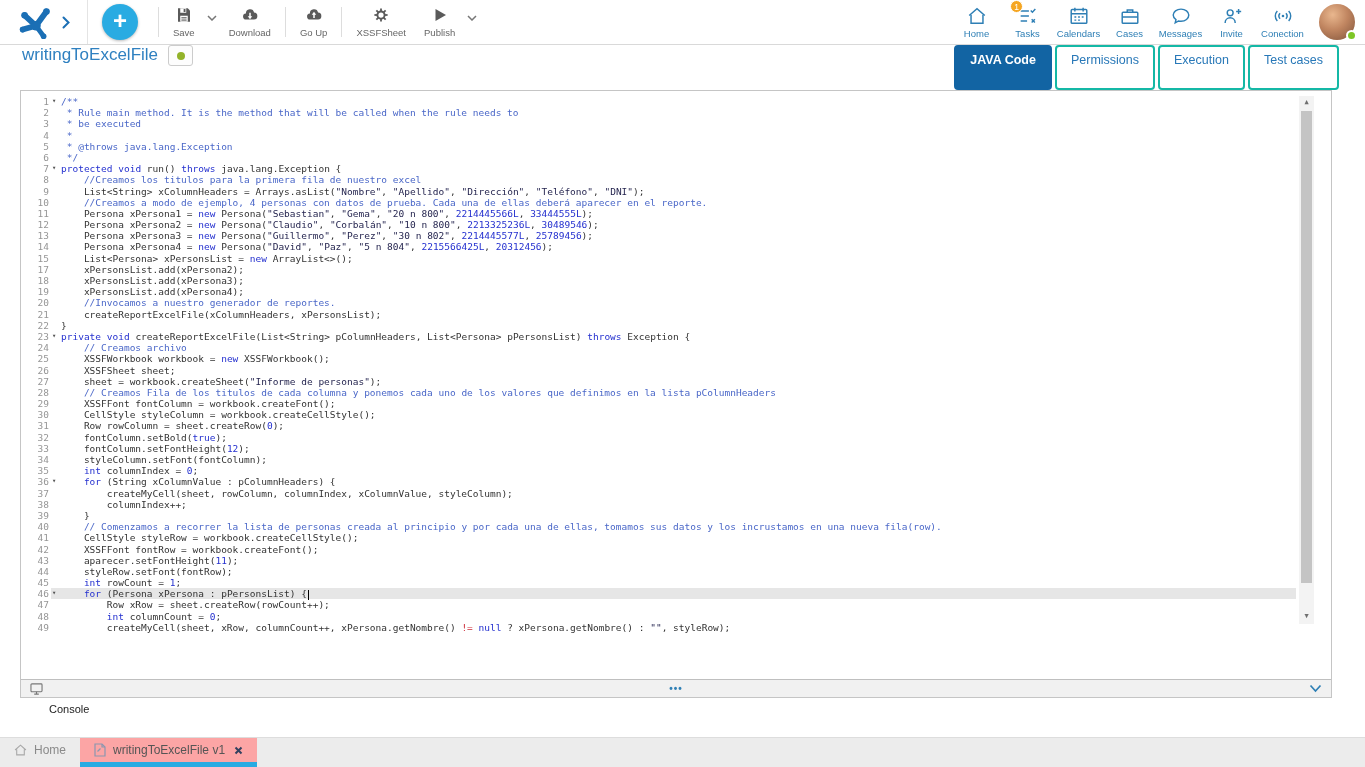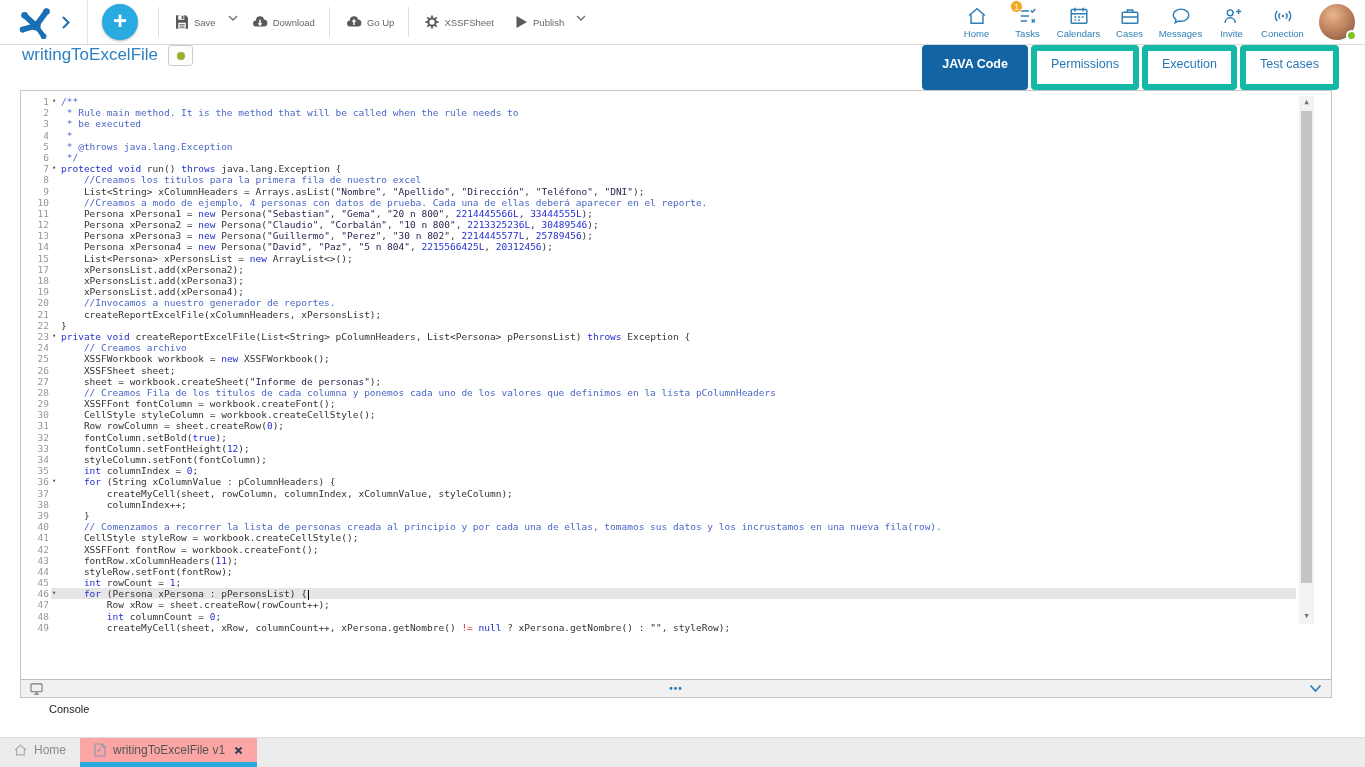--- a/index.html
+++ b/index.html
@@ -12,21 +12,21 @@
   
   .topbar { height:45px; background:#fff; border-bottom:1px solid #d9d9d9;
             display:flex; align-items:center; }
   .logo-zone { width:88px; height:100%; display:flex; align-items:center;
                justify-content:center; gap:7px; border-right:1px solid #e4e4e4; }
   .plus-btn { width:36px; height:36px; border-radius:50%; background:#29abe2;
               color:#fff; display:flex; align-items:center; justify-content:center;
               font-size:24px; font-weight:bold; margin:0 15px 0 14px;
               box-shadow:0 1px 3px rgba(0,0,0,.28); cursor:pointer; line-height:1; padding-bottom:2px;}
   .tb-div { width:1px; height:30px; background:#ddd; margin:0 5px; }
-  .tb-btn { display:flex; flex-direction:row; align-items:center; justify-content:center;
+  .tb-btn { display:flex; flex-direction:column; align-items:center; justify-content:center;
             padding:0 9px; height:32px; gap:3px; cursor:pointer; }
   .tb-btn .lbl { font-size:9.5px; color:#666; white-space:nowrap; }
   .tb-caret { padding:0 3px; margin-top:-8px; cursor:pointer; }
   .tb-right { margin-left:auto; display:flex; align-items:center; padding-right:10px; gap:2px; }
   .nav-item { display:flex; flex-direction:column; align-items:center; width:49px;
               gap:1px; position:relative; cursor:pointer; }
   .nav-item .lbl { font-size:9.5px; color:#2e7fb5; white-space:nowrap; }
   .badge { position:absolute; top:-5px; left:7px; min-width:13px; height:13px;
            border-radius:50%; background:#f5a623; color:#fff; font-size:8.5px;
            display:flex; align-items:center; justify-content:center; border:1px solid #fff; }
@@ -37,21 +37,21 @@
                 border-radius:50%; background:#7ec627; border:2px solid #fff; }
 
   
   .header-row { height:45px; display:flex; padding:0 26px 0 22px; }
   .page-title { font-size:17px; color:#2f80c0; }
   .status-btn { margin-left:10px; width:25px; height:21px; border:1px solid #ccc;
                 border-radius:3px; background:#fdfdfd; display:flex; align-items:center;
                 justify-content:center; cursor:pointer; }
   .status-btn .dot { width:8px; height:8px; border-radius:50%; background:#93b32a; }
   .tab-group { margin-left:auto; display:flex; gap:3px; }
-  .htab { font-size:12.5px; padding:6px 14px; border-radius:4px; border:6px solid #14b8a6;
+  .htab { font-size:12.5px; padding:6px 14px; border-radius:4px; border:2px solid #14b8a6;
           background:#fff; color:#2878b8; cursor:pointer; white-space:nowrap; }
   .htab.active { background:#1264a3; border-color:#1264a3; color:#fff; font-weight:bold; }
 
   
   .panel { position:absolute; left:20px; top:90px; width:1312px; height:608px;
            border:1px solid #c5c5c5; background:#fff; display:flex; flex-direction:column; }
   .code-area { flex:1; position:relative; padding-top:5px; overflow:hidden;
                font-family:"DejaVu Sans Mono", monospace; font-size:9.5px; line-height:11.2px; }
   .cl { position:relative; height:11.2px; white-space:pre; cursor:text; }
   .cl.active { background:linear-gradient(90deg, transparent 0px, transparent 30px,
@@ -326,21 +326,21 @@
         <div class="cl"><span class="ln">33</span><span class="ct"><span class="tk-p">    fontColumn.setFontHeight(</span><span class="tk-n">12</span><span class="tk-p">);</span></span></div>
         <div class="cl"><span class="ln">34</span><span class="ct"><span class="tk-p">    styleColumn.setFont(fontColumn);</span></span></div>
         <div class="cl"><span class="ln">35</span><span class="ct"><span class="tk-p">    </span><span class="tk-k">int</span><span class="tk-p"> columnIndex = </span><span class="tk-n">0</span><span class="tk-p">;</span></span></div>
         <div class="cl"><span class="ln">36</span><span class="fold">▾</span><span class="ct"><span class="tk-p">    </span><span class="tk-k">for</span><span class="tk-p"> (String xColumnValue : pColumnHeaders) {</span></span></div>
         <div class="cl"><span class="ln">37</span><span class="ct"><span class="tk-p">        createMyCell(sheet, rowColumn, columnIndex, xColumnValue, styleColumn);</span></span></div>
         <div class="cl"><span class="ln">38</span><span class="ct"><span class="tk-p">        columnIndex++;</span></span></div>
         <div class="cl"><span class="ln">39</span><span class="ct"><span class="tk-p">    }</span></span></div>
         <div class="cl"><span class="ln">40</span><span class="ct"><span class="tk-p">    </span><span class="tk-c">// Comenzamos a recorrer la lista de personas creada al principio y por cada una de ellas, tomamos sus datos y los incrustamos en una nueva fila(row).</span></span></div>
         <div class="cl"><span class="ln">41</span><span class="ct"><span class="tk-p">    CellStyle styleRow = workbook.createCellStyle();</span></span></div>
         <div class="cl"><span class="ln">42</span><span class="ct"><span class="tk-p">    XSSFFont fontRow = workbook.createFont();</span></span></div>
-        <div class="cl"><span class="ln">43</span><span class="ct"><span class="tk-p">    fontRow.xColumnHeaders(</span><span class="tk-n">11</span><span class="tk-p">);</span></span></div>
+        <div class="cl"><span class="ln">43</span><span class="ct"><span class="tk-p">    aparecer.setFontHeight(</span><span class="tk-n">11</span><span class="tk-p">);</span></span></div>
         <div class="cl"><span class="ln">44</span><span class="ct"><span class="tk-p">    styleRow.setFont(fontRow);</span></span></div>
         <div class="cl"><span class="ln">45</span><span class="ct"><span class="tk-p">    </span><span class="tk-k">int</span><span class="tk-p"> rowCount = </span><span class="tk-n">1</span><span class="tk-p">;</span></span></div>
         <div class="cl active"><span class="ln">46</span><span class="fold">▾</span><span class="ct"><span class="tk-p">    </span><span class="tk-k">for</span><span class="tk-p"> (Persona xPersona : pPersonsList) {</span><span class="cursor"></span></span></div>
         <div class="cl"><span class="ln">47</span><span class="ct"><span class="tk-p">        Row xRow = sheet.createRow(rowCount++);</span></span></div>
         <div class="cl"><span class="ln">48</span><span class="ct"><span class="tk-p">        </span><span class="tk-k">int</span><span class="tk-p"> columnCount = </span><span class="tk-n">0</span><span class="tk-p">;</span></span></div>
         <div class="cl"><span class="ln">49</span><span class="ct"><span class="tk-p">        createMyCell(sheet, xRow, columnCount++, xPersona.getNombre() </span><span class="tk-o">!=</span><span class="tk-p"> </span><span class="tk-k">null</span><span class="tk-p"> ? xPersona.getNombre() : </span><span class="tk-s">""</span><span class="tk-p">, styleRow);</span></span></div>
       </div>
     <div class="vscroll">
       <div class="vs-arrow">▲</div>
       <div class="vs-thumb"></div>

